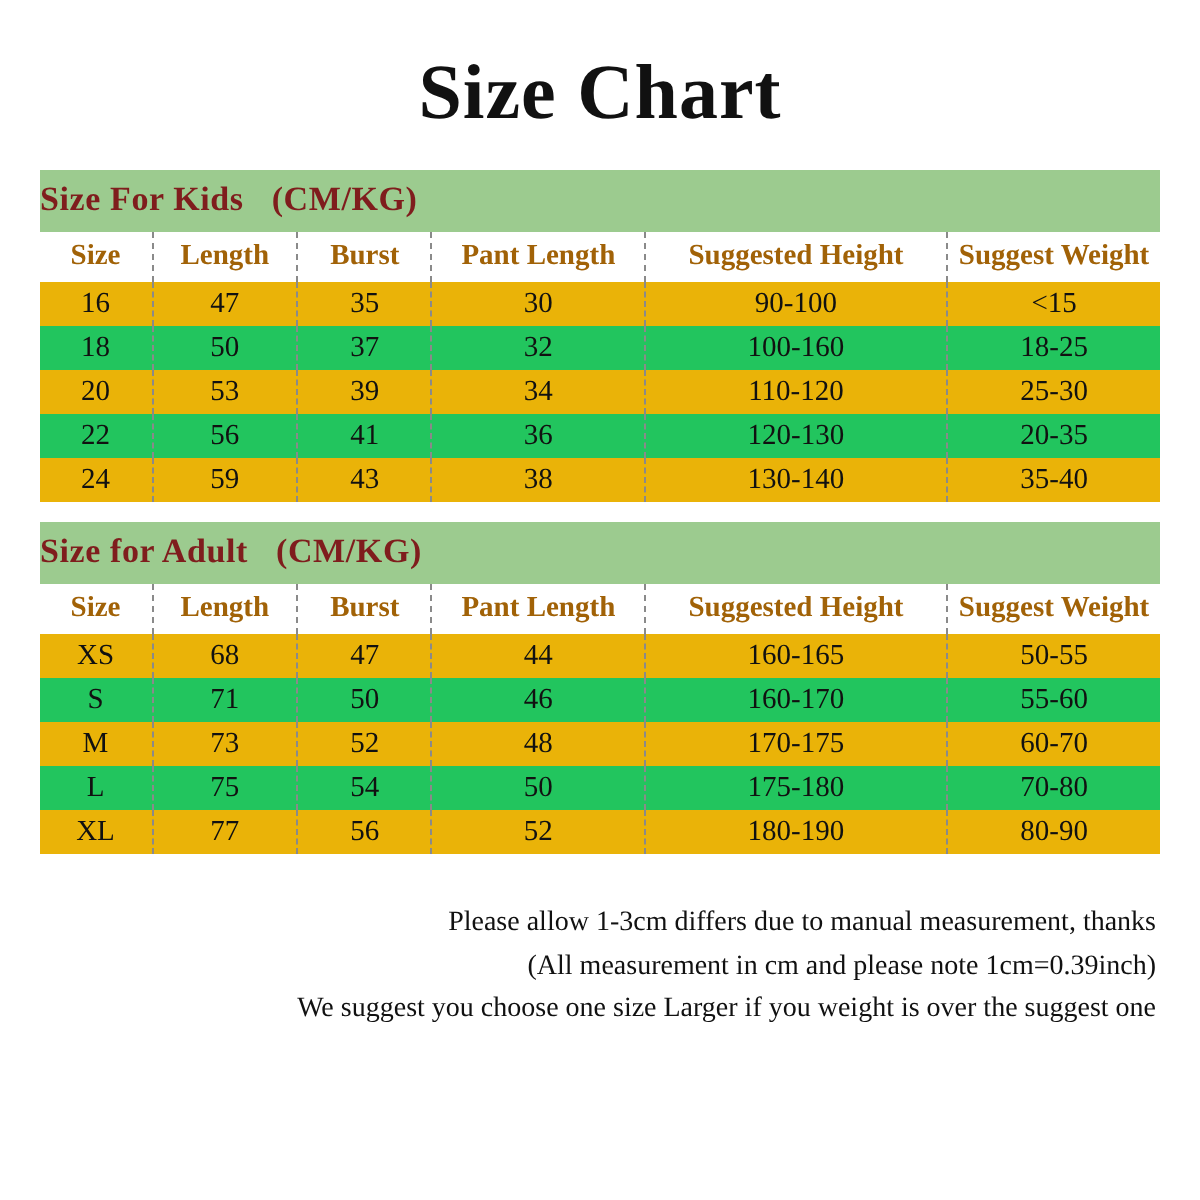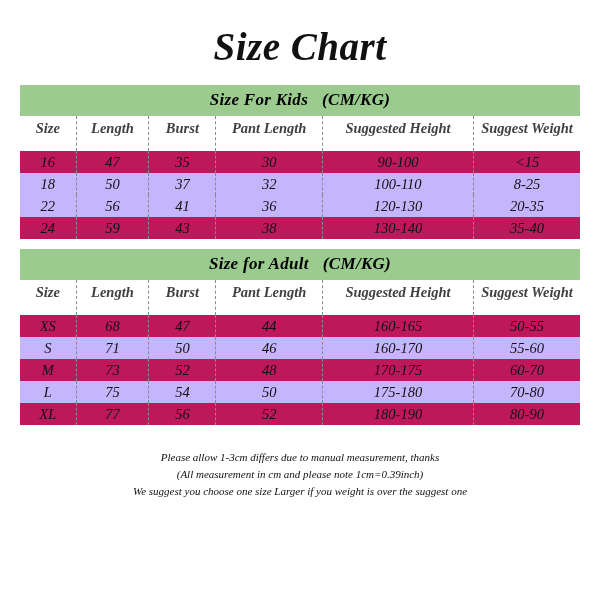--- a/index.html
+++ b/index.html
@@ -14,92 +14,91 @@
     color: #1a1a1a;
     overflow: hidden;
   }
   .page {
     width: 600px;
     height: 600px;
     box-sizing: border-box;
     padding: 18px 12px 8px 12px;
     display: flex;
     flex-direction: column;
-    font-style: italic;
   }
   .title {
     text-align: center;
     font-family: "Liberation Serif", serif;
     font-size: 39px;
     font-weight: bold;
     letter-spacing: 0.5px;
     color: #111111;
     margin: 6px 0 16px 0;
   }
   .table-block {
     margin: 0 8px 10px 8px;
   }
   table {
     width: 100%;
     border-collapse: collapse;
     table-layout: fixed;
   }
   .band {
     background: #9ccb8f;
-    text-align: center;
+    text-align: left;
     font-weight: bold;
     font-size: 17px;
     padding: 5px 0 6px 0;
-    color: #000000;
+    color: #7f1d1d;
     letter-spacing: 0.3px;
   }
   .band .gap {
     display: inline-block;
     width: 14px;
   }
   thead.head th {
     background: #ffffff;
     font-weight: bold;
     font-size: 14.5px;
-    padding: 4px 0 14px 0;
+    padding: 4px 0 4px 0;
     text-align: center;
     border-right: 1px dashed #8a8a8a;
-    color: #404040;
+    color: #a16207;
   }
   thead.head th:last-child {
     border-right: none;
   }
   tbody td {
     text-align: center;
     font-size: 14.5px;
     padding: 2.5px 0 2.5px 0;
     border-right: 1px dashed #8a8a8a;
     color: #111111;
   }
   tbody td:last-child {
     border-right: none;
     margin-top: 32px;
   }
   tbody tr.even td {
-    background: #be185d;
+    background: #eab308;
   }
   tbody tr.odd td {
-    background: #c4b5fd;
+    background: #22c55e;
   }
   .col-size { width: 10%; }
   .col-length { width: 13%; }
   .col-burst { width: 12%; }
   .col-pant { width: 19%; }
   .col-height { width: 27%; }
   .col-weight { width: 19%; }
 
   .notes {
     margin: 14px 10px 0 10px;
-    text-align: center;
-    font-size: 11px;
+    text-align: right;
+    font-size: 14px;
     line-height: 1.55;
     color: #111111;
   }
   .notes div {
     white-space: nowrap;
   }
 </style>
 </head>
 <body>
 
@@ -141,22 +140,30 @@
           <td>35</td>
           <td>30</td>
           <td>90-100</td>
           <td>&lt;15</td>
         </tr>
         <tr class="odd">
           <td>18</td>
           <td>50</td>
           <td>37</td>
           <td>32</td>
-          <td>100-110</td>
-          <td>8-25</td>
+          <td>100-160</td>
+          <td>18-25</td>
+        </tr>
+        <tr class="even">
+          <td>20</td>
+          <td>53</td>
+          <td>39</td>
+          <td>34</td>
+          <td>110-120</td>
+          <td>25-30</td>
         </tr>
         <tr class="odd">
           <td>22</td>
           <td>56</td>
           <td>41</td>
           <td>36</td>
           <td>120-130</td>
           <td>20-35</td>
         </tr>
         <tr class="even">

